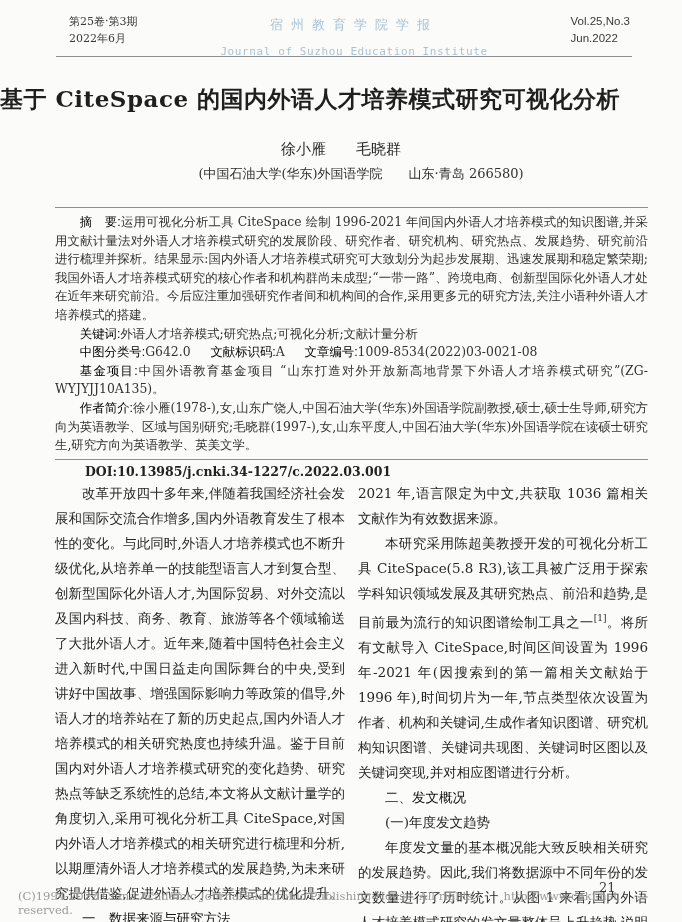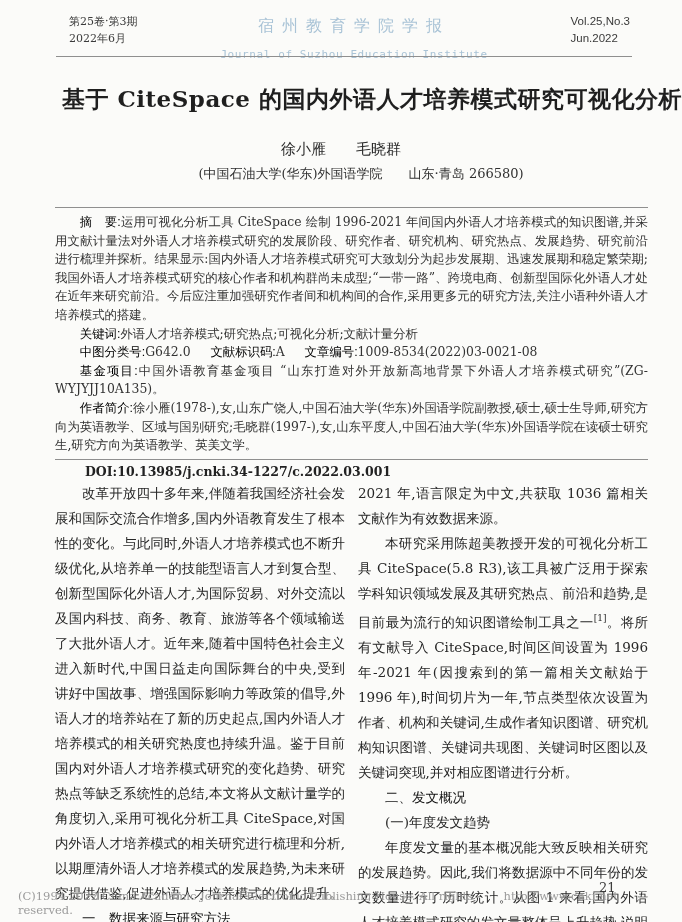--- a/index.html
+++ b/index.html
@@ -8,28 +8,28 @@
     position:relative; width:682px; height:922px; margin:0 auto;
     background:#fbfbf9; color:#2b2b2b; overflow:hidden;
   }
   
   .jheader {
     position:absolute; left:55px; top:13px; width:593px;
     display:flex; justify-content:space-between; align-items:flex-start;
   }
   .h-left { padding-left:14px; font-size:11px; line-height:17px; color:#3a3a3a; }
   .h-center { text-align:center; color:#a9c3d6; padding-top:3px; }
-  .jn-cn { font-size:16px; letter-spacing:8px; font-family:Liberation Mono, monospace; }
+  .jn-cn { font-size:13px; letter-spacing:8px; font-family:Liberation Mono, monospace; }
   .jn-en { font-size:11px; letter-spacing:0.6px; margin-top:11px; font-family:"DejaVu Sans Mono","Liberation Mono",monospace; }
   .h-right { padding-right:18px; font-size:11.5px; line-height:17px; color:#3a3a3a; font-family:"Liberation Sans",sans-serif; }
   .rule { position:absolute; left:56px; width:576px; border-top:1.6px solid #8f8f8f; }
   .rule-header { top:56px; }
   
   .title {
-    position:absolute; left:0; right:0; top:84px; text-align:right;
+    position:absolute; left:0; right:0; top:84px; text-align:left;
     font-size:23px; font-weight:bold; letter-spacing:0.5px; color:#1f1f1f;
   }
   .authors { position:absolute; left:0; right:0; top:140px; text-align:center; font-size:15px; color:#2a2a2a; }
   .affiliation { position:absolute; left:0; right:0; top:165px; text-align:center; font-size:13px; color:#2f2f2f;padding-left:40px; }
   
   .front {
     position:absolute; left:55px; top:207px; width:593px;
     border-top:1.6px solid #8f8f8f; border-bottom:1.6px solid #8f8f8f;
     padding:5px 0 4px 0;
     font-size:12.4px; line-height:18.6px; text-align:justify; color:#333;

